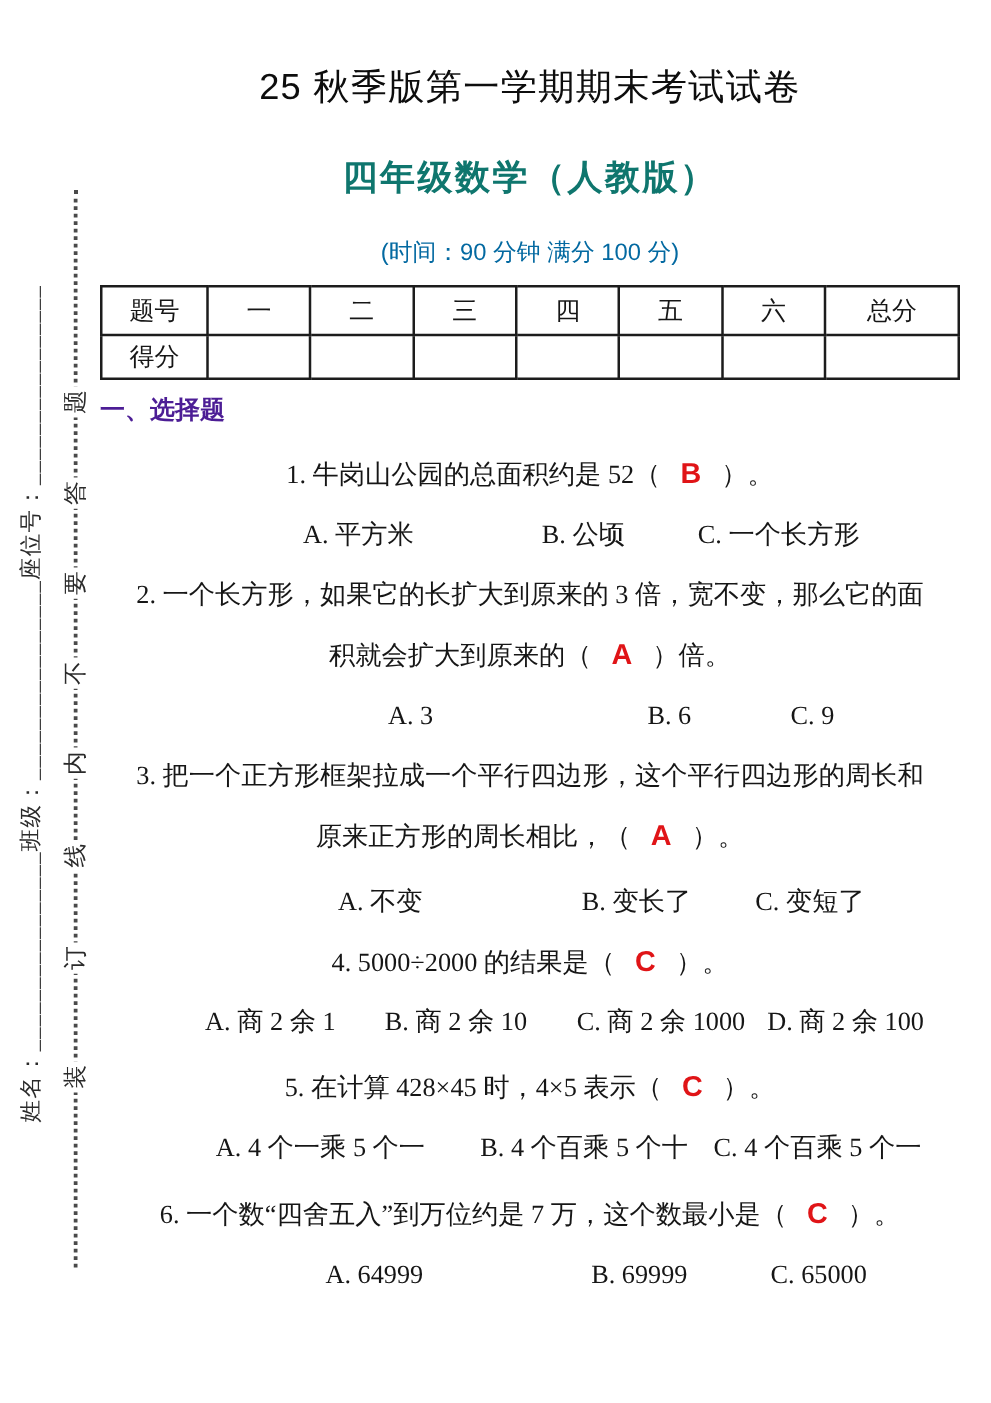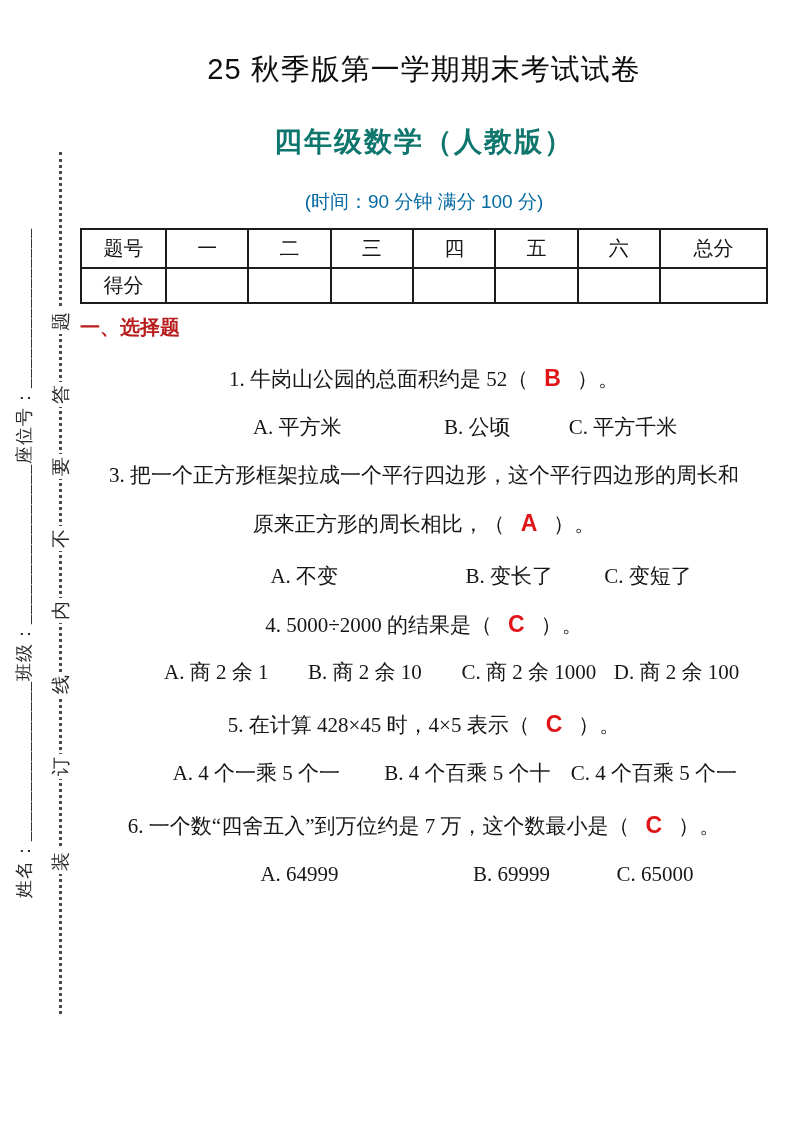--- a/index.html
+++ b/index.html
@@ -41,21 +41,21 @@
     border-collapse:collapse;table-layout:fixed;width:100%;margin:13px 0 0;
   }
   table.score td{
     border:2px solid #1c1c1c;text-align:center;vertical-align:middle;
     font-size:20px;padding:0;margin-top:36px;
   }
   table.score tr.hdr td{height:37px;}
   table.score tr.scr td{height:33px;}
   .section-title{
     margin:10px 0 0;font-size:20px;font-weight:bold;
-    font-family:"Liberation Sans",sans-serif;color:#b91c1c;
+    font-family:"Liberation Sans",sans-serif;color:#4c1d95;
   }
   .line{font-size:21px;line-height:22px;margin:26px 0 0;white-space:nowrap;text-align:center;}
   .mt30{margin-top:30px;}
   .mt25{margin-top:25px;}
   .opts{padding-left:38px;}
   .opt{display:inline-block;}
   .ans{
     font-family:"Liberation Sans",sans-serif;font-weight:bold;color:#e01417;
     font-size:23px;margin:0 16px;
   }
@@ -121,24 +121,31 @@
         <td></td>
       </tr>
     </tbody>
       </table>
 
     <div class="section-title">一、选择题</div>
 
     <div>
       <p class="line stem"><span>1. 牛岗山公园的总面积约是 52（</span><span class="ans">B</span><span>）。</span></p>
       <p class="line opts opts-1">
-        <span class="opt">A. 平方米</span><span class="opt">B. 公顷</span><span class="opt">C. 平方千米</span>
+        <span class="opt">A. 平方米</span><span class="opt">B. 公顷</span><span class="opt">C. 一个长方形</span>
       </p>
     </div>
 
+    <div>
+      <p class="line">2. 一个长方形，如果它的长扩大到原来的 3 倍，宽不变，那么它的面</p>
+      <p class="line stem"><span>积就会扩大到原来的（</span><span class="ans">A</span><span>）倍。</span></p>
+      <p class="line opts opts-2">
+        <span class="opt">A. 3</span><span class="opt">B. 6</span><span class="opt">C. 9</span>
+      </p>
+    </div>
 
     <div>
       <p class="line">3. 把一个正方形框架拉成一个平行四边形，这个平行四边形的周长和</p>
       <p class="line stem"><span>原来正方形的周长相比，（</span><span class="ans">A</span><span>）。</span></p>
       <p class="line opts opts-3 mt30">
         <span class="opt">A. 不变</span><span class="opt">B. 变长了</span><span class="opt">C. 变短了</span>
       </p>
     </div>
 
     <div>

